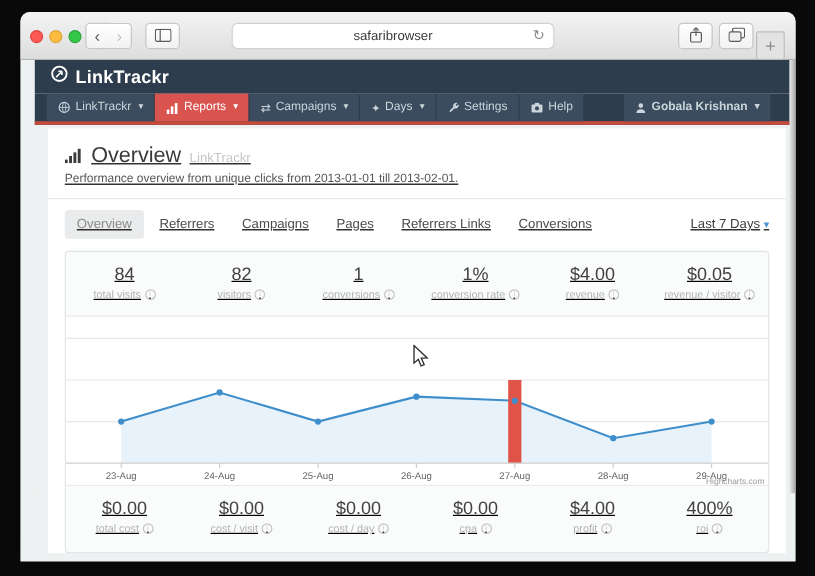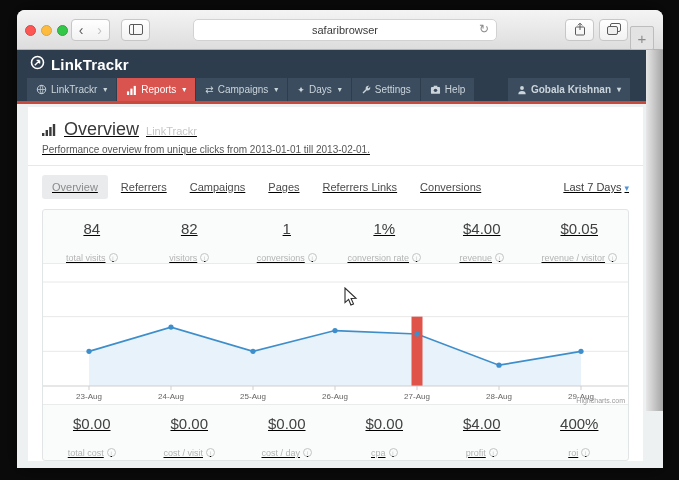--- a/index.html
+++ b/index.html
@@ -22,29 +22,29 @@
 
   .tbtn { position:absolute; top:9px; height:22px; background:linear-gradient(#ffffff,#f2f2f2);
           border:1px solid #c7c7c7; border-radius:4px; color:#5a5a5a;
           display:flex; align-items:center; justify-content:center; font-size:14px; }
   .tbtn.disabled { color:#c2c2c2; }
   #btn-back  { left:54px;  width:20px; border-radius:4px 0 0 4px; }
   #btn-fwd   { left:73px;  width:20px; border-radius:0 4px 4px 0; border-left:none; }
   #btn-side  { left:104px; width:29px; }
   #btn-share { left:548px; width:29px; }
   #btn-tabs  { left:582px; width:29px; }
-  .urlfield { position:absolute; left:176px; top:9px; width:304px; height:22px; background:#fff;
+  .urlfield { position:absolute; left:176px; top:9px; width:269px; height:22px; background:#fff;
               border:1px solid #d2d2d2; border-radius:5px; font-size:11px; color:#3a3a3a;
               display:flex; align-items:center; justify-content:center; }
   .reload { position:absolute; right:7px; top:2px; font-size:12px; color:#8a8a8a; }
   .newtab { position:absolute; left:613px; top:16px; width:24px; height:24px;
             background:#e3e3e3; border:1px solid #bdbdbd; border-radius:2px;
             color:#8b8b8b; font-size:15px; display:flex; align-items:center; justify-content:center; }
 
-  .chrome-body { display:flex; height:361px; }
+  .chrome-body { display:flex; height:361px;padding-left:12px; }
   .site { width:629px; background:#eef1f1; display:flex; flex-direction:column; }
   .gutter { flex:1; background:linear-gradient(90deg,#e7e7e7,#a5a5a5); }
 
   
   .masthead { height:28px; background:#2d3d4e; display:flex; align-items:center;
               gap:6px; padding-left:13px; flex:none; }
   .logo-text { color:#ffffff; font-size:15px; font-weight:bold; letter-spacing:.2px; }
 
   .navbar { height:26px; background:#2d3d4e; border-bottom:3px solid #c74a3c;
             display:flex; align-items:stretch; padding-left:10px; flex:none; }
@@ -70,22 +70,22 @@
   .tab.active { background:#e9ebec; color:#8b8b8b; }
   .range { margin-left:auto; font-size:11px; color:#3c3c3c; cursor:pointer; }
   .range .bluecaret::after { content:"▾"; color:#4f94d6; font-size:9px; margin-left:3px; }
 
   .panel { margin-top:10px; border:1px solid #e2e5e6; border-radius:3px; background:#fafbfb; overflow:hidden; }
   .stats { display:flex; }
   .stats.top { height:53px; }
   .stats.bottom { height:55px; }
   .stat { flex:1; text-align:center; padding-top:10px; }
   .stat-value { font-size:15px; color:#414141; }
-  .stat-label-row { margin-top:16px; font-size:9px; color:#b3b3b3;
-                    display:flex; justify-content:center; align-items:flex-start; gap:3px; }
+  .stat-label-row { margin-top:3px; font-size:9px; color:#b3b3b3;
+                    display:flex; justify-content:center; align-items:flex-end; gap:3px; }
   .info { width:9px; height:9px; border:1px solid #c4c4c4; border-radius:50%; font-size:6px;
           color:#c4c4c4; display:inline-flex; align-items:center; justify-content:center; flex:none; }
   .info::after { content:"i"; }
 
   .chartwrap { background:#fff; border-top:1px solid #eaecec; border-bottom:1px solid #eaecec;
                height:142px; position:relative; }
   #chart-svg { display:block; }
 
   
   .cursor { position:absolute; left:344px; top:287px; z-index:60; pointer-events:none; }

